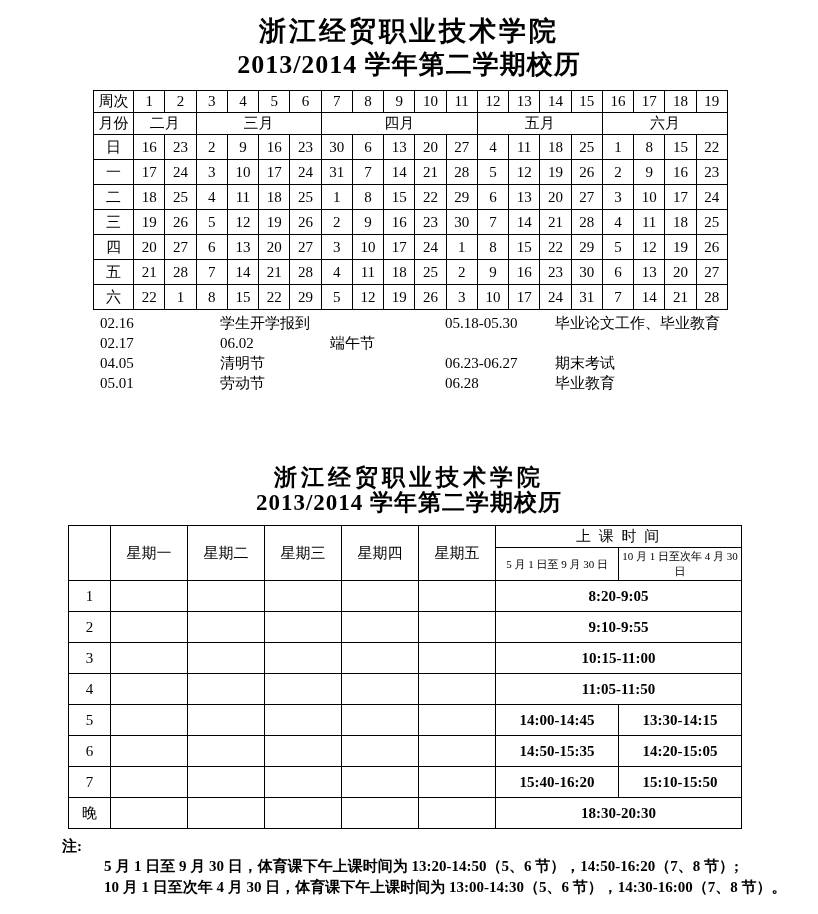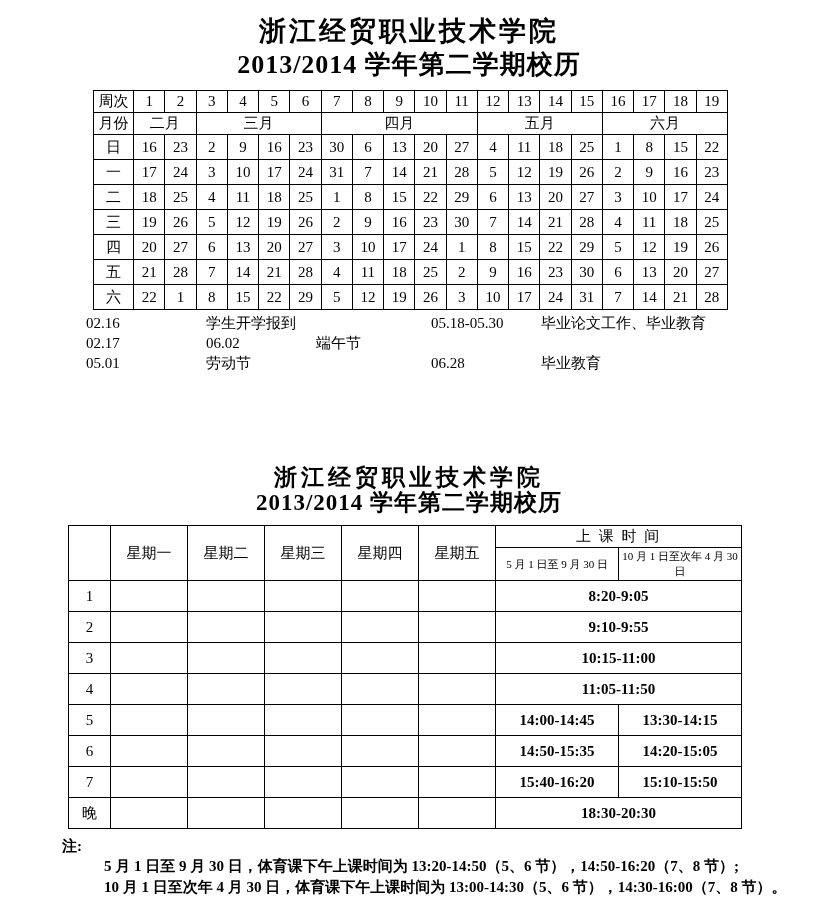--- a/index.html
+++ b/index.html
@@ -15,21 +15,21 @@
   .c-title2 { position: absolute; top: 47px; left: 0; width: 100%; text-align: center;
               font-size: 26px; font-weight: bold; letter-spacing: 1px; }
   
   table.cal { position: absolute; top: 90px; left: 93px; width: 635px;
               border-collapse: collapse; table-layout: fixed; }
   table.cal td { border: 1px solid #000; text-align: center; vertical-align: middle;
                  font-size: 15px; padding: 0; overflow: hidden; white-space: nowrap; }
   tr.cal-hdr td { height: 22px; }
   tr.cal-day td { height: 25px; }
   
-  .notes { position: absolute; top: 313px; left: 86px; width: 648px; font-size: 15px; }
+  .notes { position: absolute; top: 313px; left: 100px; width: 648px; font-size: 15px; }
   .note-row { display: flex; height: 20px; line-height: 20px; white-space: nowrap; }
   .n-date1 { width: 120px; } .n-event1 { width: 225px; }
   .n-date2 { width: 110px; } .n-event2 { flex: 1; }
   
   .s-title1 { position: absolute; top: 462px; left: 0; width: 100%; text-align: center;
               font-size: 23px; font-weight: bold; letter-spacing: 4px; }
   .s-title2 { position: absolute; top: 487px; left: 0; width: 100%; text-align: center;
               font-size: 23px; font-weight: bold; letter-spacing: 1px; }
   
   table.sched { position: absolute; top: 525px; left: 68px; width: 673px;
@@ -252,20 +252,26 @@
       <div class="note-row">
         <span class="n-date1">02.16</span>
         <span class="n-event1">学生开学报到</span>
         <span class="n-date2">05.18-05.30</span>
         <span class="n-event2">毕业论文工作、毕业教育</span>
       </div>
       <div class="note-row">
         <span class="n-date1">02.17</span>
         <span class="n-date2">06.02</span>
         <span class="n-event2">端午节</span>
+      </div>
+      <div class="note-row">
+        <span class="n-date1">04.05</span>
+        <span class="n-event1">清明节</span>
+        <span class="n-date2">06.23-06.27</span>
+        <span class="n-event2">期末考试</span>
       </div>
       <div class="note-row">
         <span class="n-date1">05.01</span>
         <span class="n-event1">劳动节</span>
         <span class="n-date2">06.28</span>
         <span class="n-event2">毕业教育</span>
       </div>
     </div>
 
   <div class="s-title1">浙江经贸职业技术学院</div>

